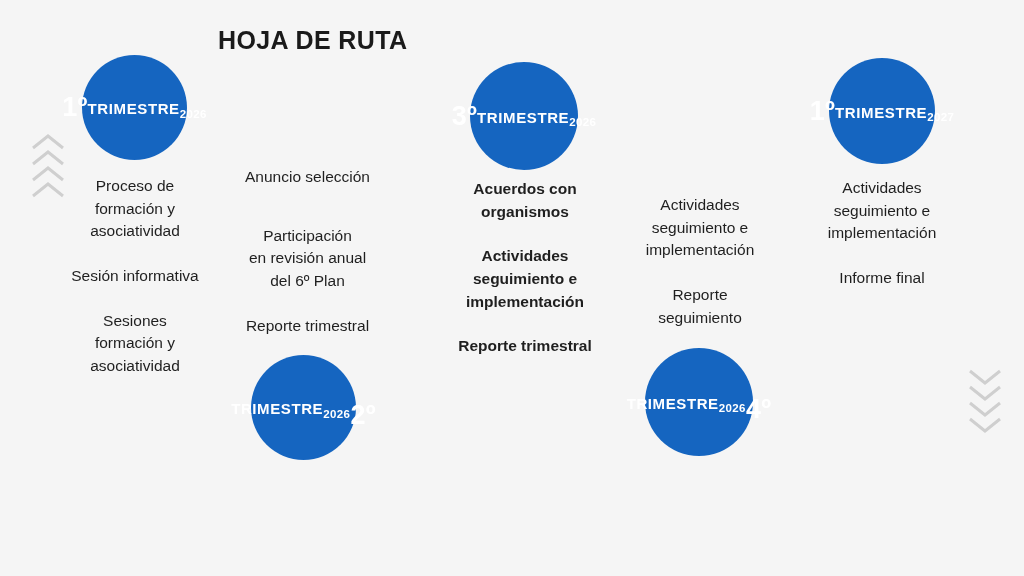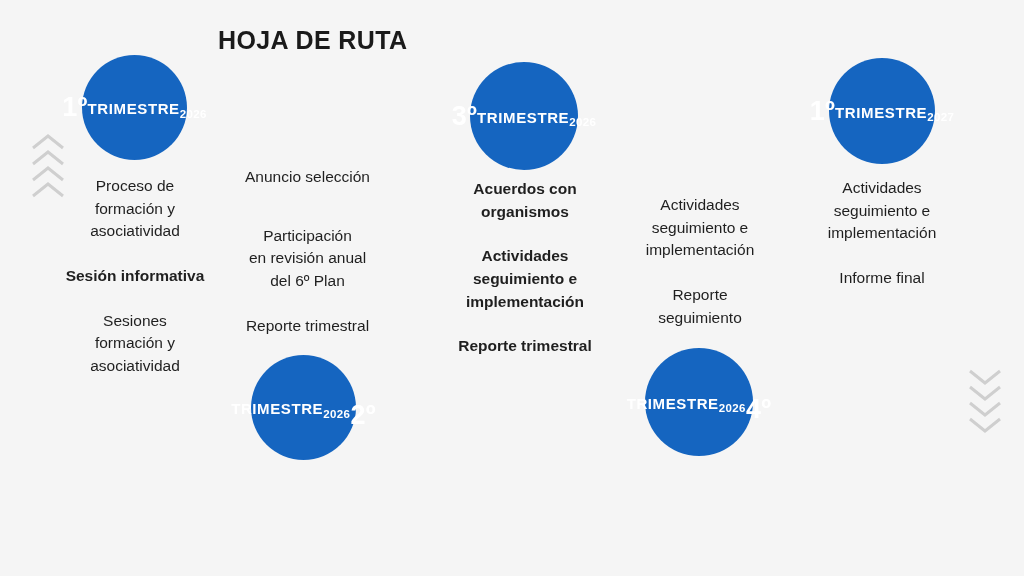--- a/index.html
+++ b/index.html
@@ -112,21 +112,21 @@
 
   <div class="circle" style="left:82px; top:55px; width:105px; height:105px;">
     <span class="big">1º</span>
     <span class="lbl">TRIMESTRE</span>
     <span class="yr">2026</span>
   </div>
   <div class="col" style="left:60px; top:175px; width:150px;">
     <p style="white-space:pre-line;text-align:center;">Proceso de
 formación y
 asociatividad</p>
-    <p style="white-space:pre-line;font-weight:bold;">Sesión informativa</p>
+    <p style="white-space:pre-line;">Sesión informativa</p>
     <p style="white-space:pre-line;">Sesiones
 formación y
 asociatividad</p>
   </div>
 
   <div class="col" style="left:230px; top:166px; width:155px;">
     <p style="white-space:pre-line;">Anuncio selección</p>
     <p style="white-space:pre-line;margin-top:36px;">Participación
 en revisión anual
 del 6º Plan</p>

